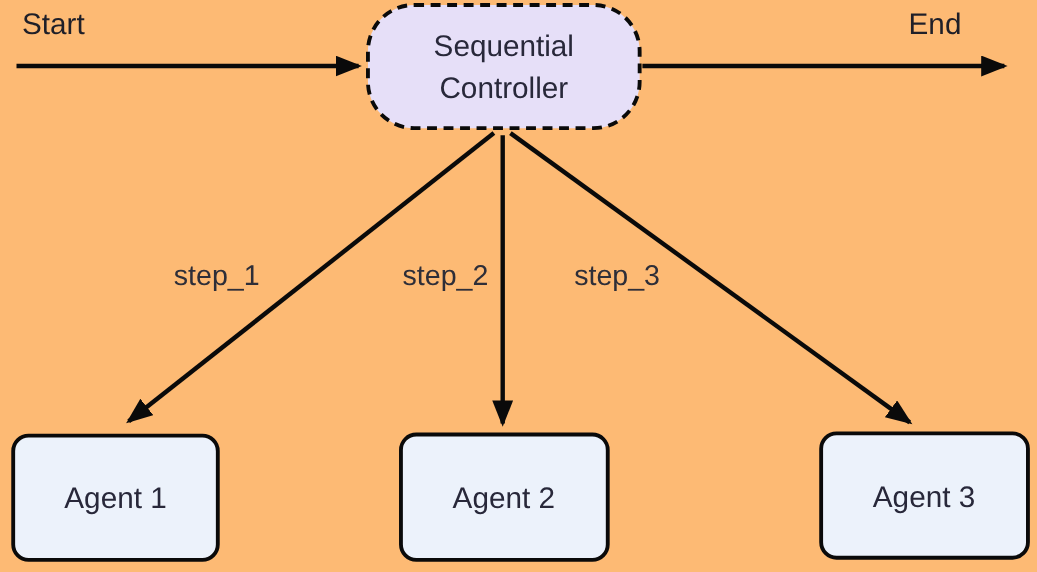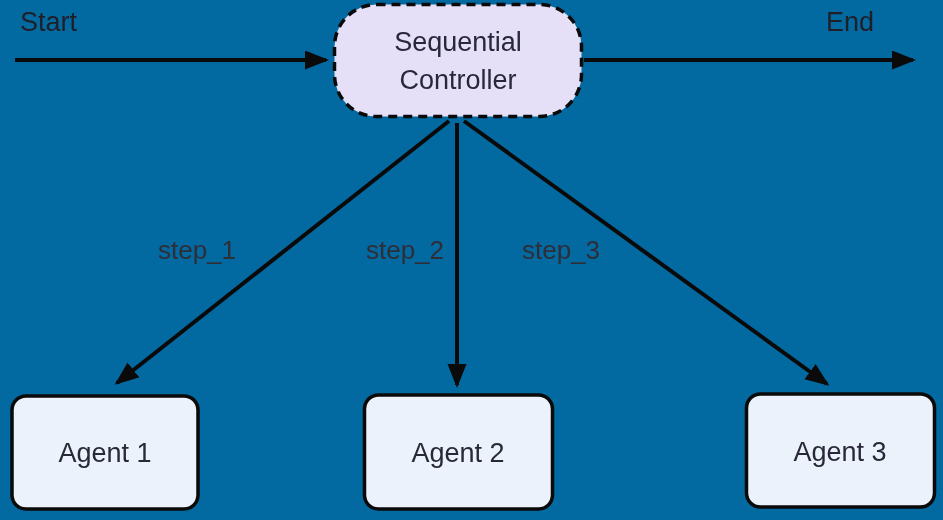--- a/index.html
+++ b/index.html
@@ -4,21 +4,21 @@
 <style>
   html, body {
     margin: 0;
     padding: 0;
     background: #ffffff;
   }
   .canvas {
     position: relative;
     width: 943px;
     height: 520px;
-    background: #0369a1;
+    background: #fdba74;
     overflow: hidden;
   }
   svg text {
     font-family: "Liberation Sans", "DejaVu Sans", sans-serif;
     fill: #242433;
   }
   .ext-label { font-size: 27px; fill: #1f1f28; }
   .node-label { font-size: 27px; fill: #28283a; }
   .edge-label { font-size: 26px; fill: #2e2e38; }
   .edge-line { stroke: #0a0a0a; stroke-width: 4; fill: none; }

